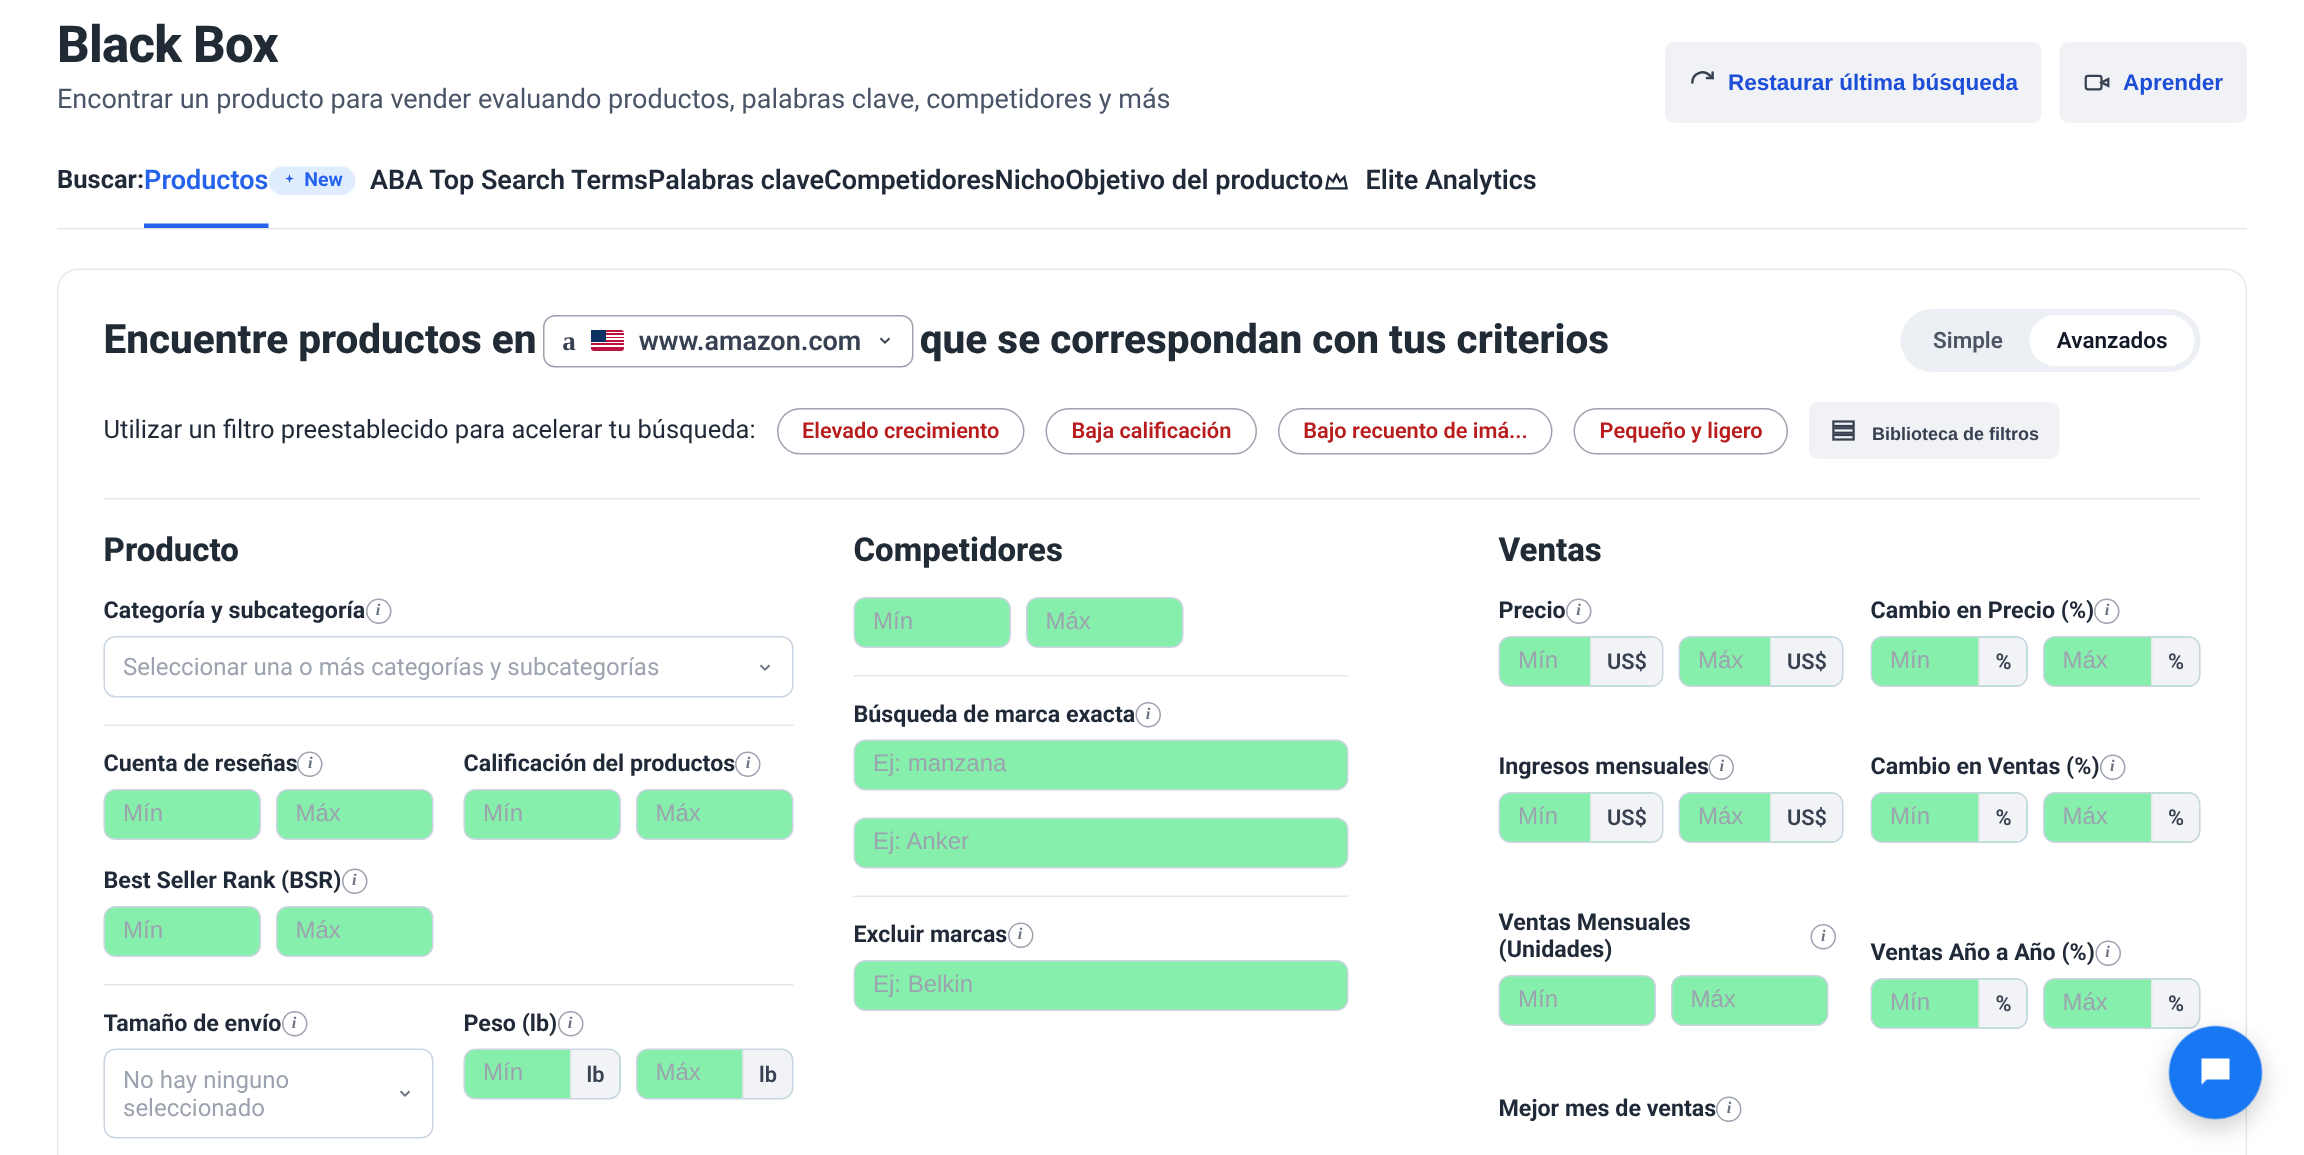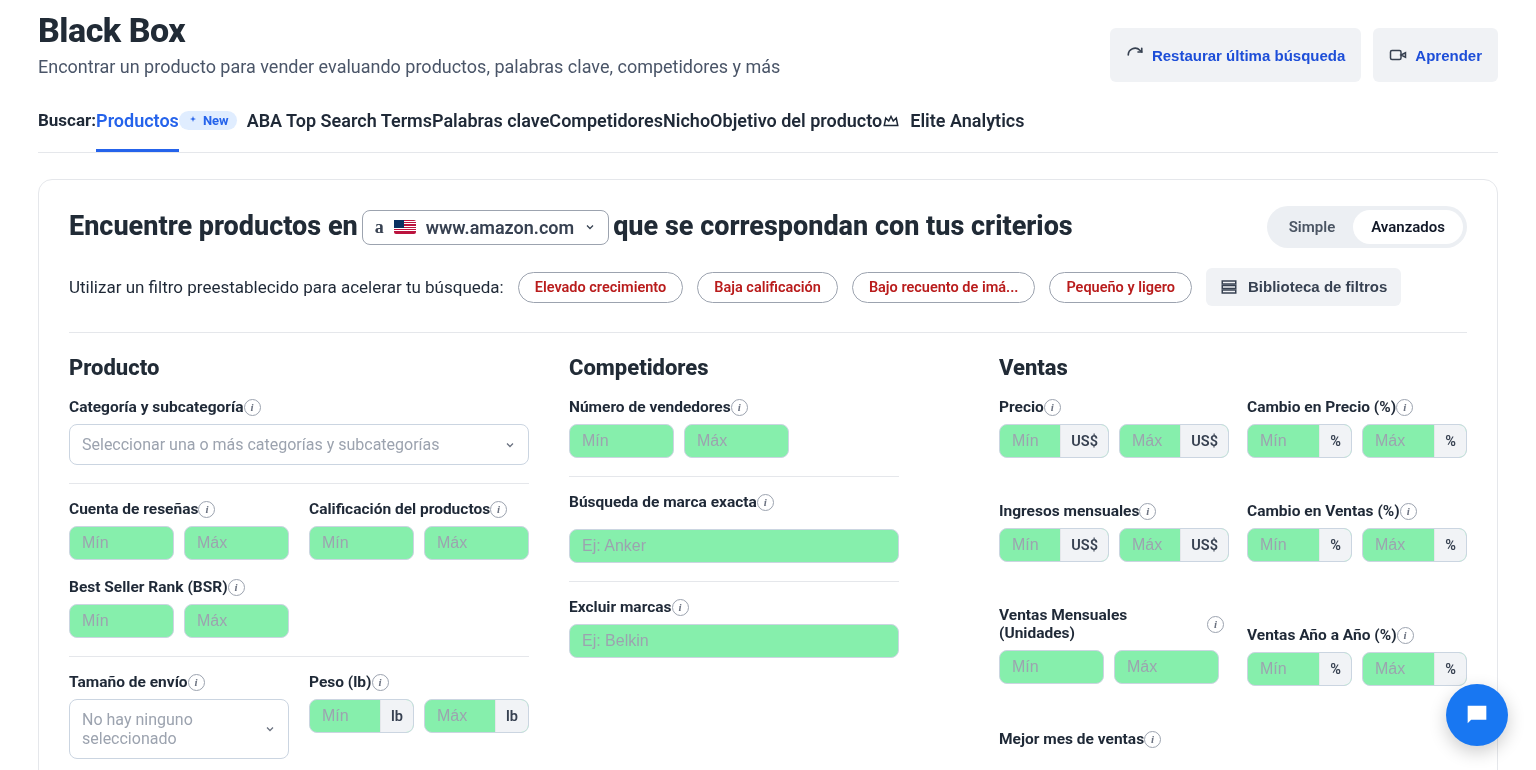--- a/index.html
+++ b/index.html
@@ -24,21 +24,21 @@
   .mkt .a { font-weight:900; font-family: Georgia, serif; font-size:18px; }
   .mkt .flag { width:22px; height:14px; background:linear-gradient(#bb133e 0 8%, #fff 8% 16%, #bb133e 16% 24%, #fff 24% 32%, #bb133e 32% 40%, #fff 40% 48%, #bb133e 48% 56%, #fff 56% 64%, #bb133e 64% 72%, #fff 72% 80%, #bb133e 80% 100%); position:relative; border-radius:2px;}
   .mkt .flag::before{content:"";position:absolute;left:0;top:0;width:10px;height:8px;background:#0a3161;}
   .chev { width:12px; height:12px;}
   .toggle { background:#eceff3; border-radius:999px; padding:4px; display:flex; }
   .tg { padding:8px 18px; font-size:15px; font-weight:600; border-radius:999px; cursor:pointer; color:#4b5563;}
   .tg.active { background:#fff; color:#111827;}
   .preset-row{display:flex; align-items:center; gap:14px; margin-top:20px; flex-wrap:wrap;}
   .preset-txt{font-size:17px; color:#1f2937;}
   .chip { border:1.3px solid #9ca3af; border-radius:999px; padding:6px 16px; font-size:14.5px; font-weight:600; color:#b91c1c; cursor:pointer; white-space:nowrap;}
-  .lib-btn { background:#f0f2f5; border:none; border-radius:6px; padding:10px 14px; font-size:15px; font-weight:700; color:#374151; display:flex; align-items:flex-start; gap:10px; cursor:pointer;}
+  .lib-btn { background:#f0f2f5; border:none; border-radius:6px; padding:10px 14px; font-size:12px; font-weight:700; color:#374151; display:flex; align-items:flex-end; gap:10px; cursor:pointer;}
   hr.div { border:none; border-top:1px solid #e5e7eb; margin:26px 0 22px 0;}
   .cols { display:grid; grid-template-columns: 1fr 1fr 1fr; gap:40px;}
   .col-title{ font-size:22px; font-weight:800; margin-bottom:18px;}
   .field { margin-bottom:18px;}
   .flabel { font-size:15.5px; font-weight:700; color:#1f2937; display:flex; align-items:center; gap:0; margin-bottom:8px;}
   .info { width:17px; height:17px; border:1.5px solid #9ca3af; border-radius:50%; display:inline-flex; align-items:center; justify-content:center; font-size:11px; color:#6b7280; font-weight:700;}
   .info::before{content:"i"; font-style:italic; font-family:Georgia,serif;}
   .select { width:100%; max-width:470px; border:1.5px solid #cbd5e1; border-radius:8px; padding:10px 12px; display:flex; justify-content:space-between; align-items:center; color:#9ca3af; font-size:16px; cursor:pointer;}
   .pair { display:flex; gap:10px; }
   .pair2 { display:grid; grid-template-columns:1fr 1fr; gap:20px; max-width:530px;}
@@ -240,38 +240,37 @@
                   <span class="unit">lb</span>
                 </div>
             </div>
           </div>
         </div>
       </div>
 
       <div>
         <div class="col-title">Competidores</div>
         <div class="field">
-          <div class="flabel">
-              <span>Número de vendedores</span>
-              <span class="info"></span>
-            </div>
           <div class="pair">
             <div class="inp w-s">
                 <input placeholder="Mín" style="">
               </div>
             <div class="inp w-s">
                 <input placeholder="Máx" style="">
               </div>
           </div>
         </div>
         <hr class="line-sep2">
         <div class="field">
           <div class="flabel">
               <span>Búsqueda de marca exacta</span>
               <span class="info"></span>
+            </div>
+          <div class="inp full">
+              <input placeholder="Ej: manzana" style="">
             </div>
         </div>
         <div class="field">
           <div class="inp full">
               <input placeholder="Ej: Anker" style="">
             </div>
         </div>
         <hr class="line-sep2">
         <div class="field">
           <div class="flabel">

